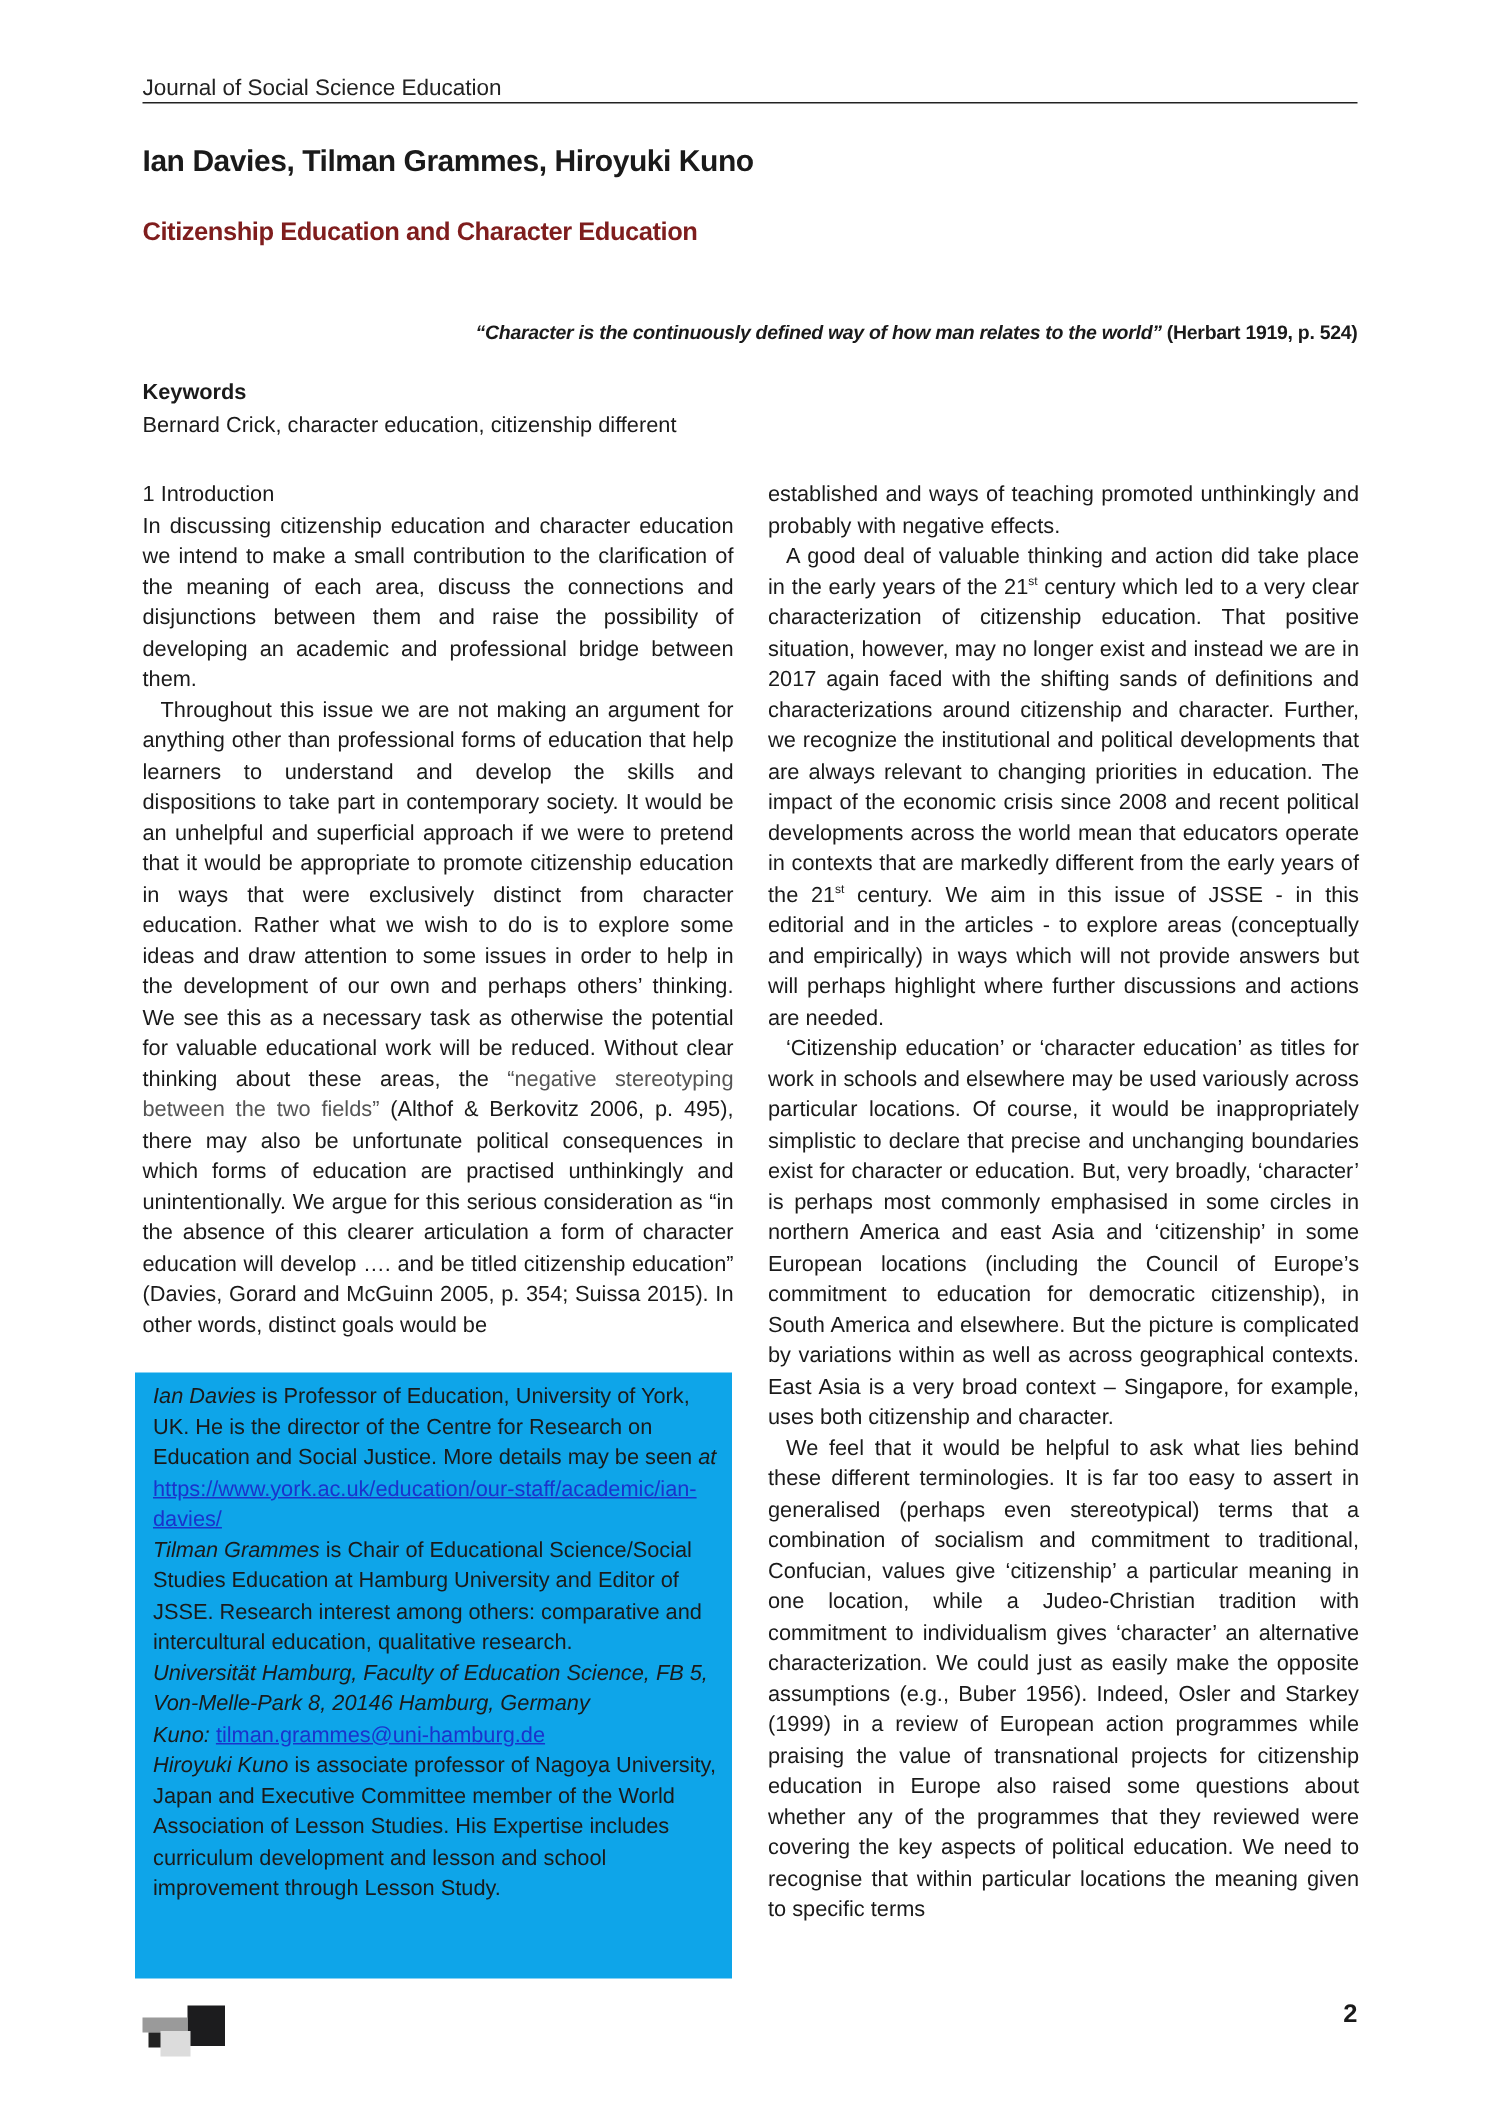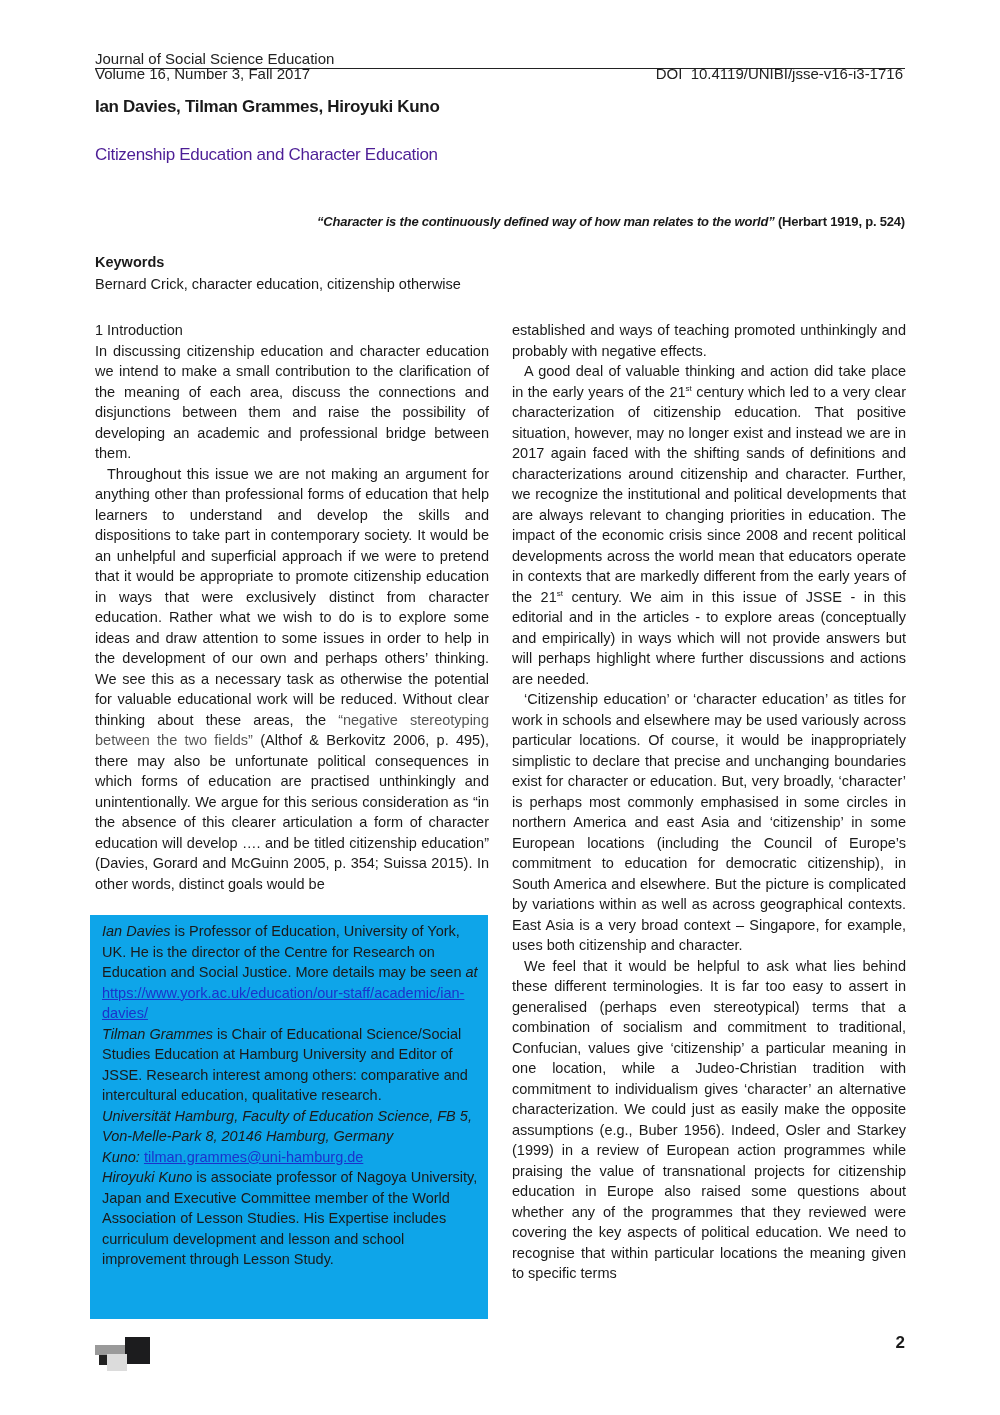--- a/index.html
+++ b/index.html
@@ -6,24 +6,24 @@
   body { width: 1000px; height: 1415px; position: relative; overflow: hidden;
          font-family: "Liberation Sans", sans-serif; color: #1a1a1a; }
   .page { position: absolute; left: 0; top: 0; width: 1000px; height: 1415px; }
 
   .running-head { position: absolute; left: 95px; top: 37px; width: 808px;
     font-family: "Liberation Sans Narrow", "Liberation Sans", sans-serif;
     font-size: 15px; line-height: 15px; color: #222; margin-top: 14px; }
   .running-head .row { display: flex; justify-content: space-between; }
   .head-rule { position: absolute; left: 95px; top: 68px; width: 810px; height: 1px; background: #222; }
 
-  .authors { position: absolute; left: 95px; top: 97px; font-size: 17px; font-weight: bold;
+  .authors { position: absolute; left: 95px; top: 97px; font-size: 20px; font-weight: bold;
     letter-spacing: -0.3px; color: #1a1a1a; }
-  .title { position: absolute; left: 95px; top: 145px; font-size: 17px; font-weight: normal;
-    letter-spacing: -0.3px; color: #4c1d95; }
+  .title { position: absolute; left: 95px; top: 145px; font-size: 17px; font-weight: bold;
+    letter-spacing: -0.3px; color: #7f1d1d; }
 
   .epigraph { position: absolute; right: 95px; top: 214px; font-size: 13px; font-weight: bold;
     letter-spacing: -0.2px; text-align: center; }
   .epigraph .quote { font-style: italic; }
 
   .keywords-head { position: absolute; left: 95px; top: 254px; font-size: 14.5px; font-weight: bold; }
   .keywords-text { position: absolute; left: 95px; top: 276px; font-size: 14.5px; }
 
   .col { position: absolute; width: 394px; font-size: 14.5px; line-height: 20.5px;
     text-align: justify; hyphens: manual; }
@@ -53,37 +53,33 @@
 </style>
 </head>
 <body>
 
 <div class="page">
 
   <div class="running-head">
     <div class="row">
       <span>Journal of Social Science Education</span>
     </div>
-    <div class="row">
-      <span>Volume 16, Number 3, Fall 2017</span>
-      <span><span>DOI</span>&nbsp;&nbsp;<span>10.4119/UNIBI/jsse-v16-i3-1716</span></span>
-    </div>
   </div>
   <div class="head-rule"></div>
 
   <div class="authors">Ian Davies, Tilman Grammes, Hiroyuki Kuno</div>
   <div class="title">Citizenship Education and Character Education</div>
 
   <div class="epigraph">
     <span class="quote">“Character is the continuously defined way of how man relates to the world”</span>
     <span>(Herbart 1919, p. 524)</span>
   </div>
 
   <div class="keywords-head">Keywords</div>
-  <div class="keywords-text">Bernard Crick, character education, citizenship otherwise</div>
+  <div class="keywords-text">Bernard Crick, character education, citizenship different</div>
 
   <div class="col col-left">
     <p class="section-head">1 Introduction</p>
     <p>In discussing citizenship education and character educa­tion we intend to make a small contribution to the clari­fication of the meaning of each area, discuss the connections and disjunctions between them and raise the possibility of developing an academic and pro­fessional bridge between them.</p>
     <p class="indent"><span>Throughout this issue we are not making an argument for anything other than professional forms of education that help learners to understand and develop the skills and dispositions to take part in contemporary society. It would be an unhelpful and superficial approach if we were to pretend that it would be appropriate to promote citizenship education in ways that were exclusively dis­tinct from character education. Rather what we wish to do is to explore some ideas and draw attention to some issues in order to help in the development of our own and perhaps others’ thinking. We see this as a necessary task as otherwise the potential for valuable educational work will be reduced. Without clear thinking about these areas, the </span><span class="gray">“negative stereotyping between the two fields”</span><span> (Althof &amp; Berkovitz 2006, p. 495), there may also be unfortunate political consequences in which forms of education are practised unthinkingly and unintentionally. We argue for this serious consideration as “in the absence of this clearer articulation a form of character education will develop …. and be titled citizenship education” (Davies, Gorard and McGuinn 2005, p. 354; Suissa 2015). In other words, distinct goals would be</span></p>
   </div>
 
   <div class="bio-box">
     <div class="bio-inner">
       <p><span class="it">Ian Davies</span><span> is Professor of Education, University of York, UK. He is the director of the Centre for Research on Education and Social Justice. More details may be seen </span><span class="it">at</span> <a href="#">https://www.york.ac.uk/education/our-staff/academic/ian-davies/</a></p>

